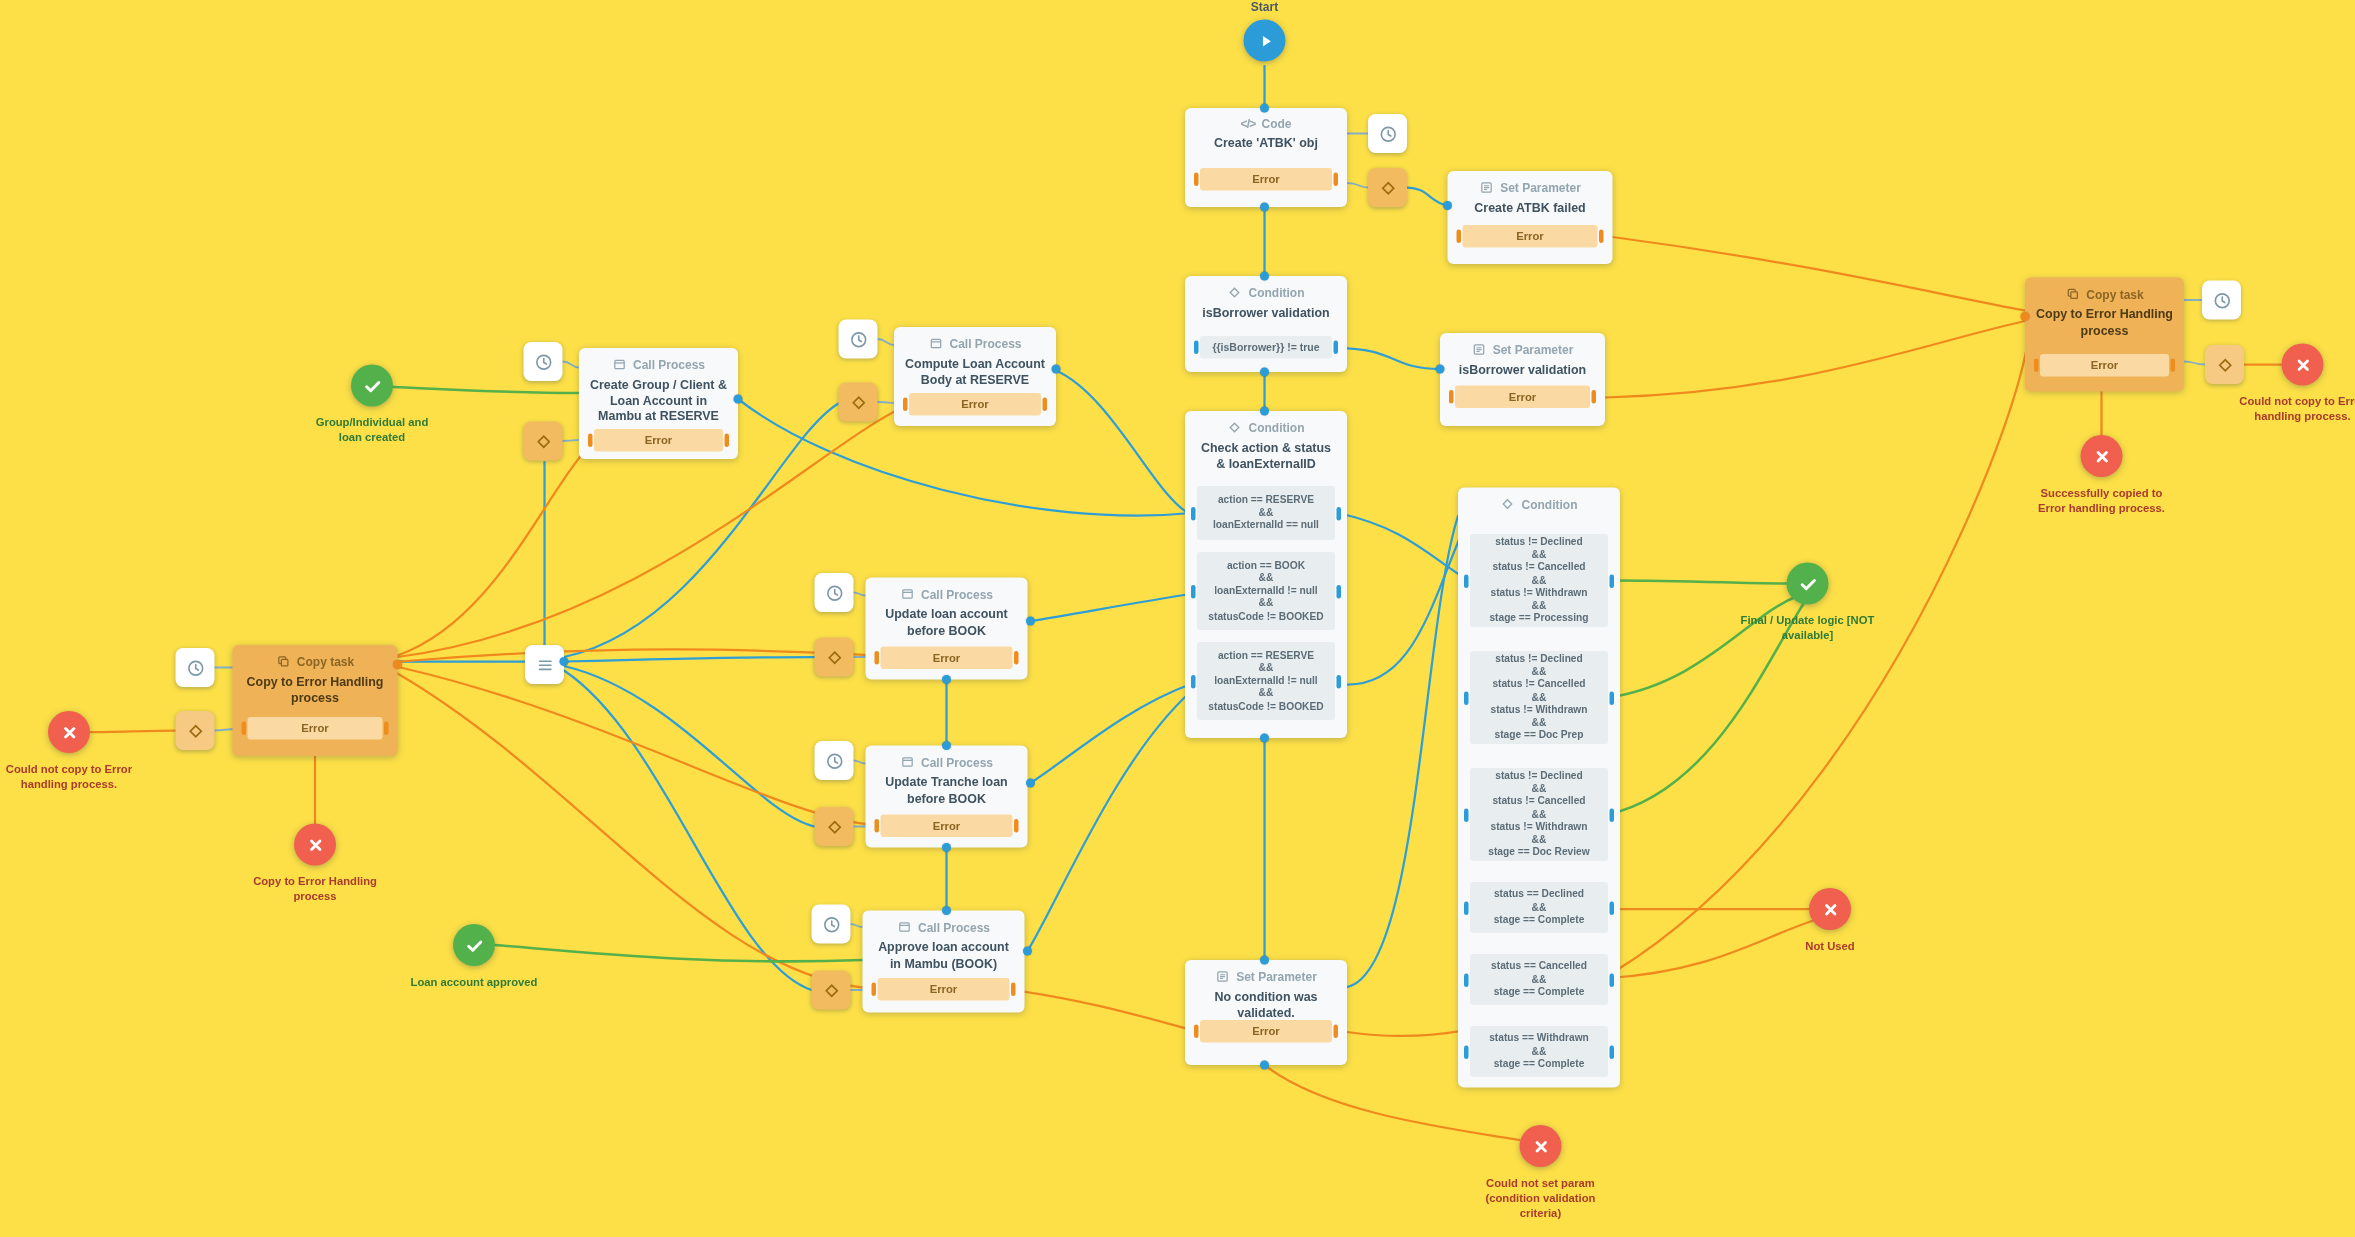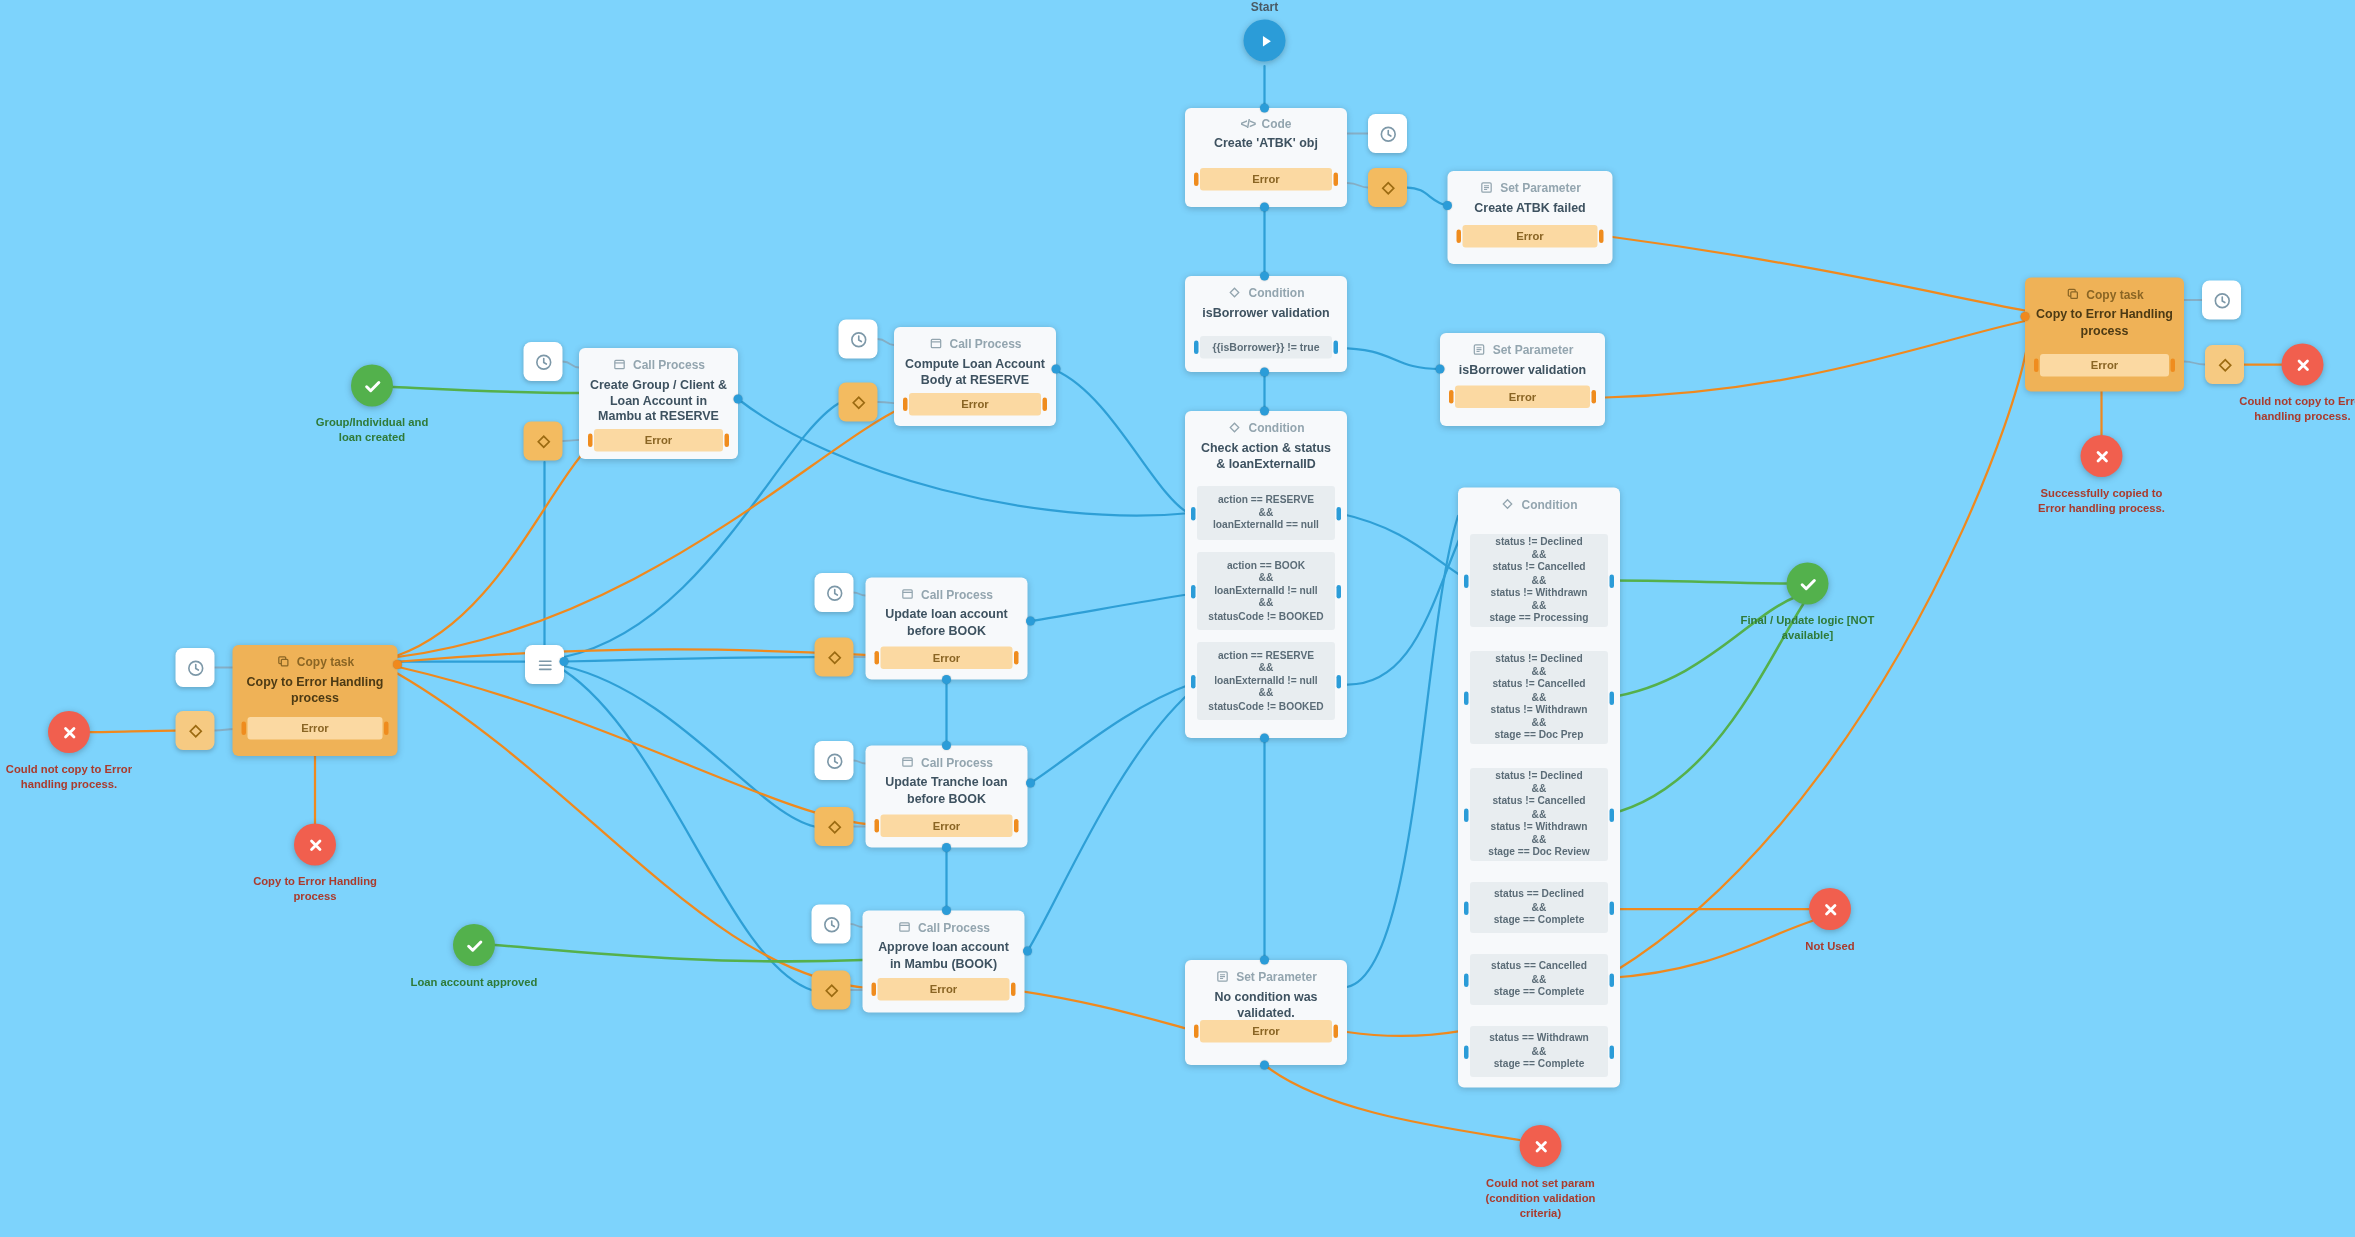--- a/index.html
+++ b/index.html
@@ -1,18 +1,18 @@
 <!DOCTYPE html>
 <html><head>
 <meta charset="utf-8">
 <style>
   *{box-sizing:border-box;margin:0;padding:0}
   html,body{width:100%;height:100%;overflow:hidden}
   body{background:#cfdde6;font-family:"Liberation Sans",sans-serif}
-  #viewport{width:2355px;height:1237px;overflow:hidden;background:#7dd3fc;position:relative}
+  #viewport{width:2355px;height:1237px;overflow:hidden;background:#fde047;position:relative}
   #canvas{position:relative;width:1570px;height:825px;transform:scale(1.5);transform-origin:0 0}
   #edges{position:absolute;left:0;top:0}
   .eb{stroke:#2e9fd6;stroke-width:1.5;fill:none}
   .eo{stroke:#f0891d;stroke-width:1.5;fill:none}
   .eg{stroke:#55b04b;stroke-width:1.7;fill:none}
   .cn{stroke:#85aec5;stroke-width:1.2;fill:none}
   .card{position:absolute;background:#f7f9fb;border-radius:4px;box-shadow:0 1px 4px rgba(45,65,80,.28)}
   .card.copy{background:#efb257}
   .hdr{display:flex;align-items:center;justify-content:center;gap:4px;color:#93a5af;font-size:8px;font-weight:bold;padding-top:6px}
   .card.copy .hdr{color:#8a6524}

